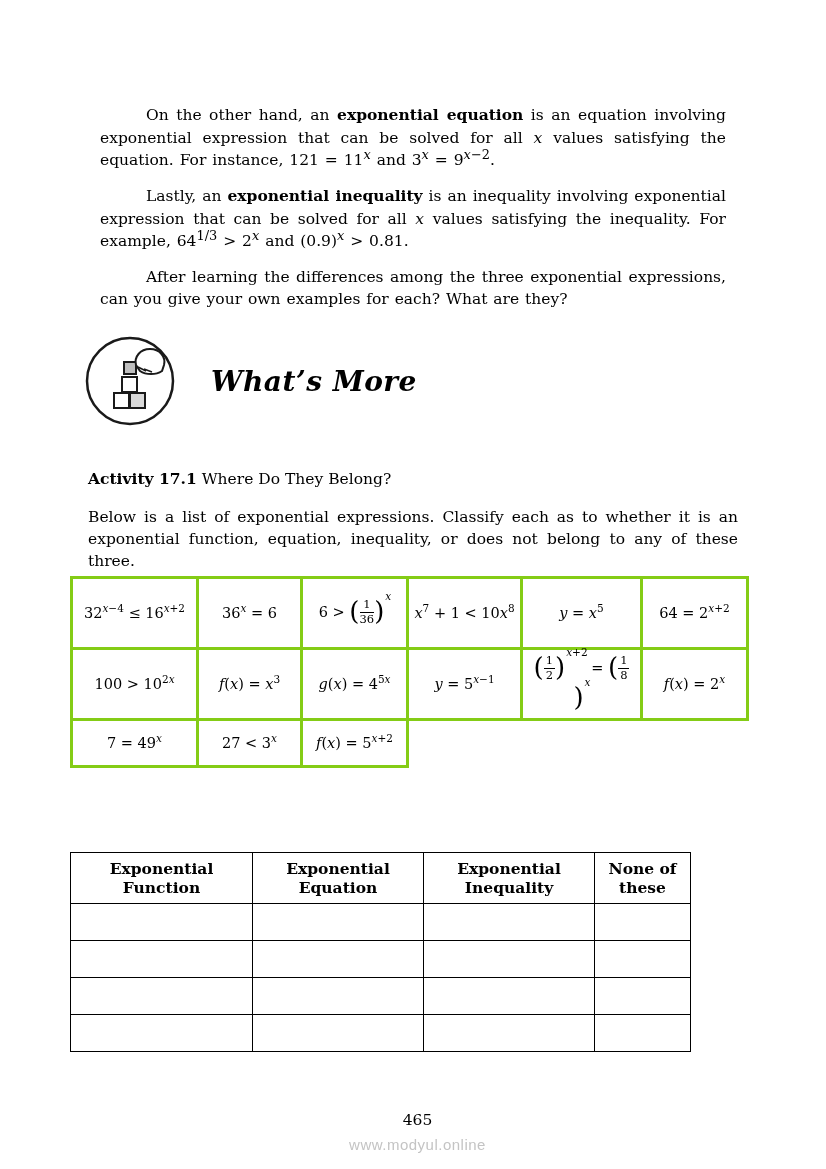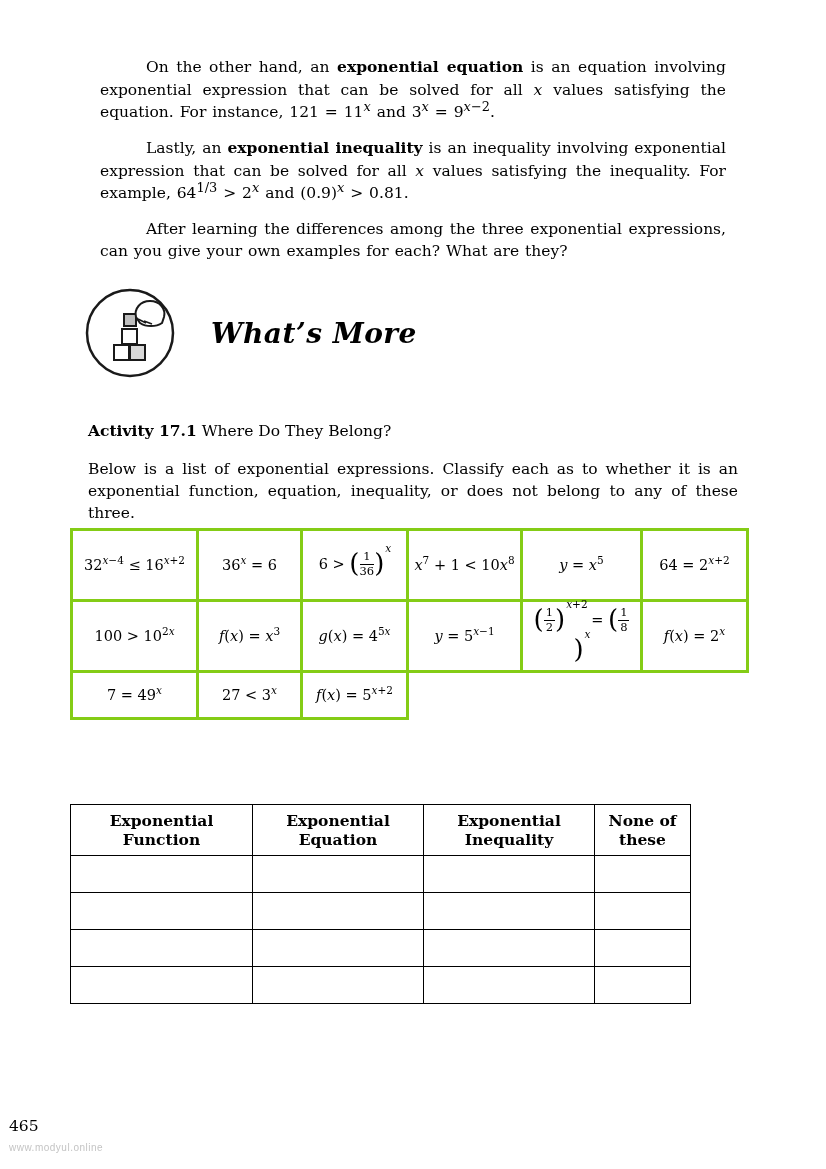--- a/index.html
+++ b/index.html
@@ -1,18 +1,18 @@
 <!DOCTYPE html>
 <html><head>
 <meta charset="utf-8">
 <style>
   html,body { margin:0; padding:0; background:#ffffff; }
   .page {
     width:826px; height:1169px; position:relative; box-sizing:border-box;
-    padding:56px 70px 0 70px; overflow:hidden; background:#fff;
+    padding:104px 70px 0 70px; overflow:hidden; background:#fff;
     font-family:"DejaVu Serif", serif; color:#000;
   }
   .para {
     font-size:15.5px; line-height:1.46; text-align:justify;
     margin:0 30px 13px 30px; text-indent:46px; word-spacing:1px;
   }
   .section-header { display:flex; align-items:center; gap:35px; margin:24px 0 0 14px; }
   .icon { width:92px; height:92px; display:inline-block; }
   .section-title { font-size:28px; font-weight:bold; font-style:italic; letter-spacing:0.5px; }
 
@@ -40,23 +40,23 @@
   .lp,.rp { font-size:26px; vertical-align:middle; position:relative; top:-2px; }
   sup.hi { font-size:10.5px; position:relative; top:-11px; left:1px; }
 
   .class-table { width:620px; margin-top:84px; }
   .class-table th {
     border:1px solid #000; font-size:15.5px; font-weight:bold; text-align:center;
     vertical-align:middle; padding:5px 6px; height:40px; line-height:1.25;
   }
   .class-table td { border:1px solid #000; height:34px; }
 
-  .footer { position:absolute; left:9px; right:0; bottom:16px; }
+  .footer { position:absolute; left:9px; right:0; bottom:16px; text-align:center; }
   .page-number { font-size:15.5px; margin-bottom:7px; }
-  .watermark { font-size:10px; color:#c4c4c4; letter-spacing:0.5px;
+  .watermark { font-size:15px; color:#c4c4c4; letter-spacing:0.5px;
                font-family:"Liberation Sans", sans-serif; }
 </style>
 </head>
 <body>
 
 <div class="page">
 
   <p class="para">On the other hand, an <b>exponential equation</b> is an equation involving exponential expression that can be solved for all <i>x</i> values satisfying the equation. For instance, 121 = 11<sup><i>x</i></sup> and 3<sup><i>x</i></sup> = 9<sup><i>x</i>−2</sup>.</p>
 
   <p class="para">Lastly, an <b>exponential inequality</b> is an inequality involving exponential expression that can be solved for all <i>x</i> values satisfying the inequality. For example, 64<sup>1/3</sup> &gt; 2<sup><i>x</i></sup> and (0.9)<sup><i>x</i></sup> &gt; 0.81.</p>

